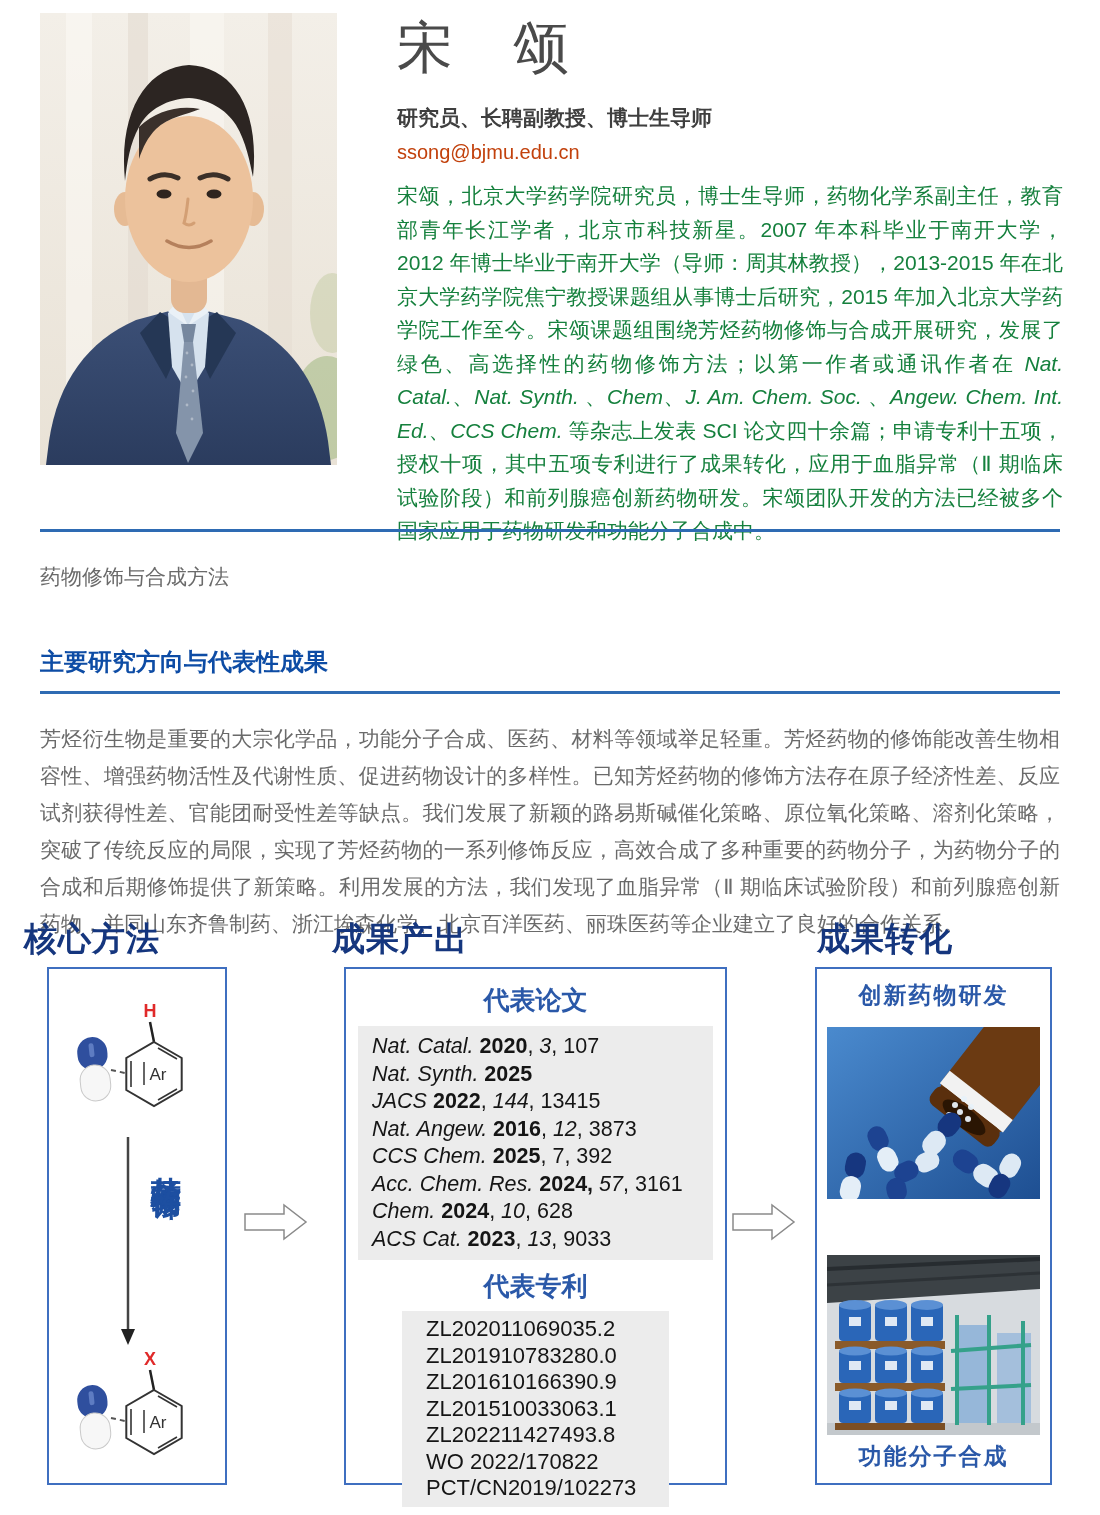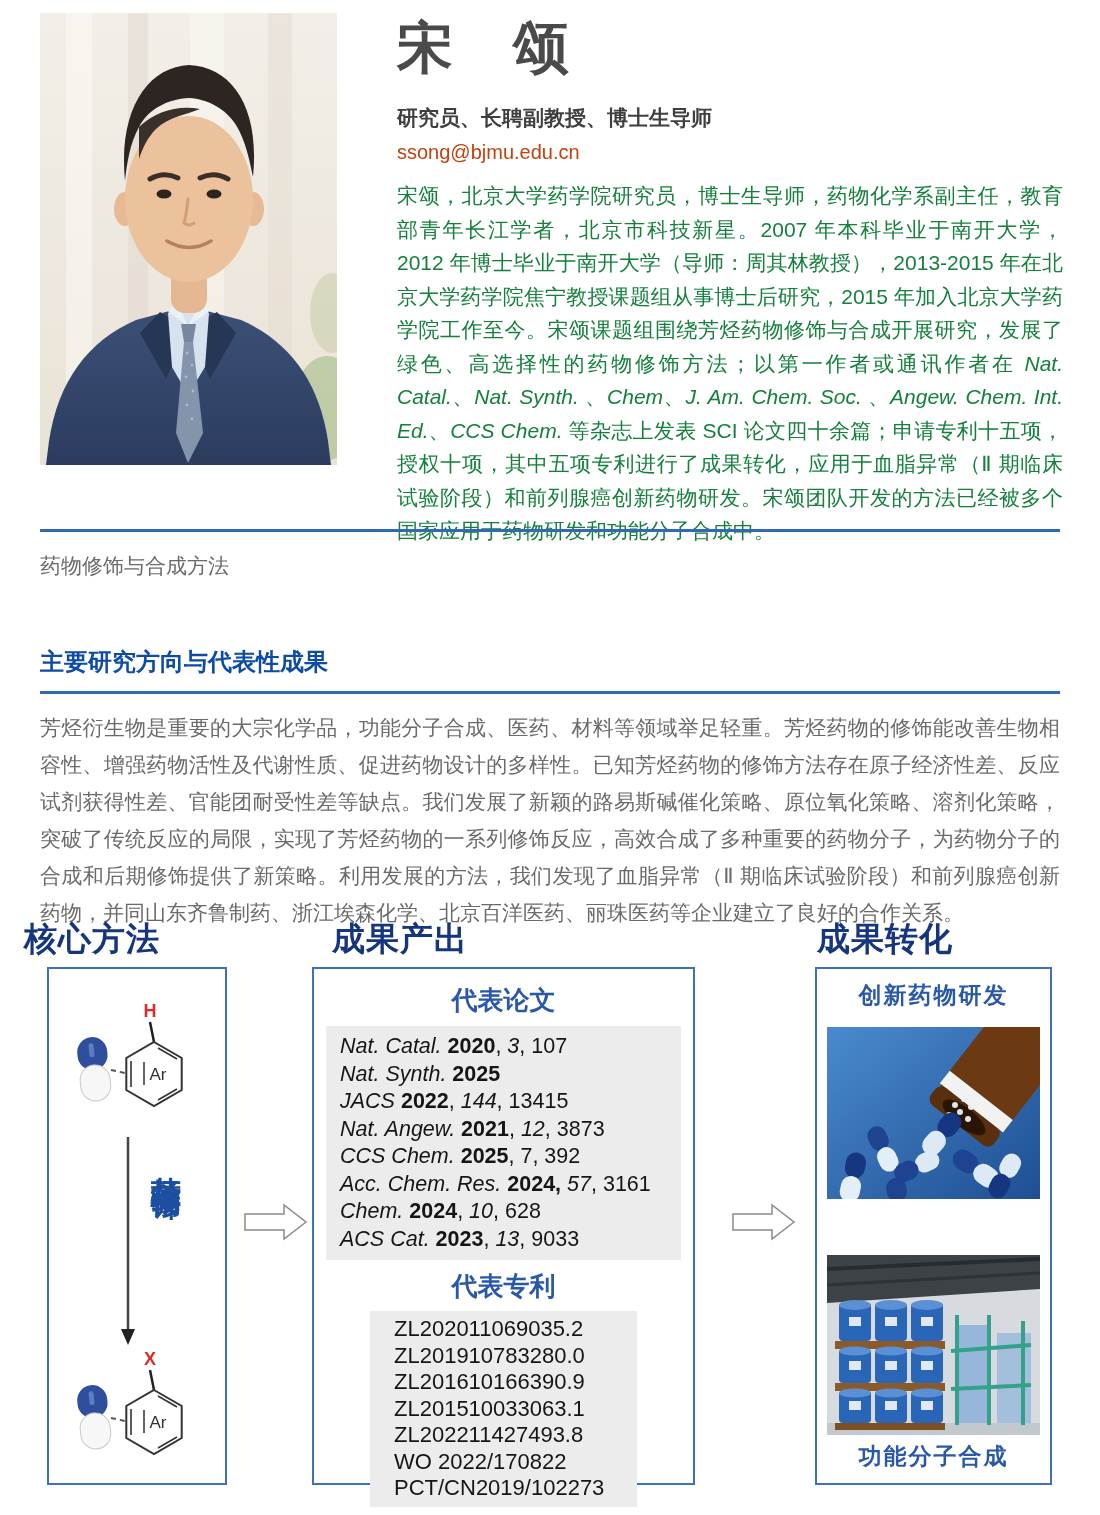--- a/index.html
+++ b/index.html
@@ -3,43 +3,43 @@
 <meta charset="utf-8">
 <style>
   * { margin:0; padding:0; box-sizing:border-box; }
   html,body { background:#ffffff; }
   body { font-family:"Liberation Sans", sans-serif; }
   .page { position:relative; width:1100px; height:1515px; margin:0 auto; background:#fff; overflow:hidden; }
 
   
   .photo { position:absolute; left:40px; top:13px; width:297px; height:452px; overflow:hidden; }
   .info  { position:absolute; left:397px; top:14px; width:666px; }
-  .name  { font-size:56px; line-height:1.2; font-weight:700; color:#4a4a4a; letter-spacing:2px; }
+  .name  { font-size:56px; line-height:1.2; font-weight:400; color:#4a4a4a; letter-spacing:2px; }
   .ptitle{ margin-top:23px; font-size:21px; font-weight:bold; color:#3f3f3f; }
   .email { margin-top:9px; font-size:20px; color:#c2410c; text-decoration:none; display:inline-block; }
   .bio   { margin-top:15px; font-size:21px; line-height:33.5px; color:#15803d; text-align:justify; }
 
   
   .section { position:absolute; left:40px; width:1020px; }
   .sec-interest { top:516px; }
   .sec-research { top:646px; }
   .sec-title { font-size:24px; font-weight:bold; color:#0d4ca5; }
   .sec-rule  { margin-top:13px; height:3px; background:#2e6bb3; border:0; }
-  .sec-body  { margin-top:15px; font-size:21px; line-height:37px; color:#6a6a6a; text-align:justify; }
+  .sec-body  { margin-top:26px; font-size:21px; line-height:37px; color:#6a6a6a; text-align:justify; }
 
   
   .figure { position:absolute; left:0; top:915px; width:1100px; height:578px; }
   .col-header { position:absolute; top:2px; font-size:33px; font-weight:900; color:#15367e; letter-spacing:1px; }
   .h-method    { left:24px; }
   .h-output    { left:332px; }
   .h-transform { left:817px; }
 
   .fig-box { position:absolute; top:52px; height:518px; border:2px solid #3f6fc0; background:#fff; }
   .box-method    { left:47px;  width:180px; }
-  .box-output    { left:312px; width:383px; }
+  .box-output    { left:344px; width:383px; }
   .box-transform { left:815px; width:237px; }
 
   
   .molecule { position:absolute; left:12px; width:156px; height:118px; }
   .mol-top    { top:30px; }
   .mol-bottom { top:378px; }
   .down-arrow { position:absolute; left:66px; top:168px; width:26px; height:210px; }
   .v-label { position:absolute; left:92px; top:183px; writing-mode:vertical-rl; text-orientation:upright;
              font-size:30px; line-height:50px; font-weight:bold; color:#1d4fa1; letter-spacing:3px; }
 
@@ -195,21 +195,21 @@
     <svg class="flow-arrow arrow-1" viewBox="0 0 64 38">
       <polygon points="1,11 40,11 40,2 62,19 40,36 40,27 1,27" fill="#ffffff" stroke="#8a8a8a" stroke-width="1.5"></polygon>
     </svg>
 
     <div class="fig-box box-output">
       <div class="serif-caption papers-title">代表论文</div>
       <div class="pub-panel">
         <div class="pub-line"><span style="font-style: italic;">Nat. Catal. </span><span style="font-weight: bold;">2020</span><span>, </span><span style="font-style: italic;">3</span><span>, 107</span></div>
         <div class="pub-line"><span style="font-style: italic;">Nat. Synth. </span><span style="font-weight: bold;">2025</span></div>
         <div class="pub-line"><span style="font-style: italic;">JACS </span><span style="font-weight: bold;">2022</span><span>, </span><span style="font-style: italic;">144</span><span>, 13415</span></div>
-        <div class="pub-line"><span style="font-style: italic;">Nat. Angew. </span><span style="font-weight: bold;">2021</span><span>, </span><span style="font-style: italic;">12</span><span>, 3873</span></div>
+        <div class="pub-line"><span style="font-style: italic;">Nat. Angew. </span><span style="font-weight: bold;">2016</span><span>, </span><span style="font-style: italic;">12</span><span>, 3873</span></div>
         <div class="pub-line"><span style="font-style: italic;">CCS Chem. </span><span style="font-weight: bold;">2025</span><span>, 7, 392</span></div>
         <div class="pub-line"><span style="font-style: italic;">Acc. Chem. Res. </span><span style="font-weight: bold;">2024,</span><span> </span><span style="font-style: italic;">57</span><span>, 3161</span></div>
         <div class="pub-line"><span style="font-style: italic;">Chem. </span><span style="font-weight: bold;">2024</span><span>, </span><span style="font-style: italic; text-align: right;">10</span><span>, 628</span></div>
         <div class="pub-line"><span style="font-style: italic;">ACS Cat. </span><span style="font-weight: bold;">2023</span><span>, </span><span style="font-style: italic;">13</span><span>, 9033</span></div>
       </div>
       <div class="serif-caption patents-title">代表专利</div>
       <div class="patent-panel">
         <div class="patent-line">ZL202011069035.2</div>
         <div class="patent-line">ZL201910783280.0</div>
         <div class="patent-line">ZL201610166390.9</div>

